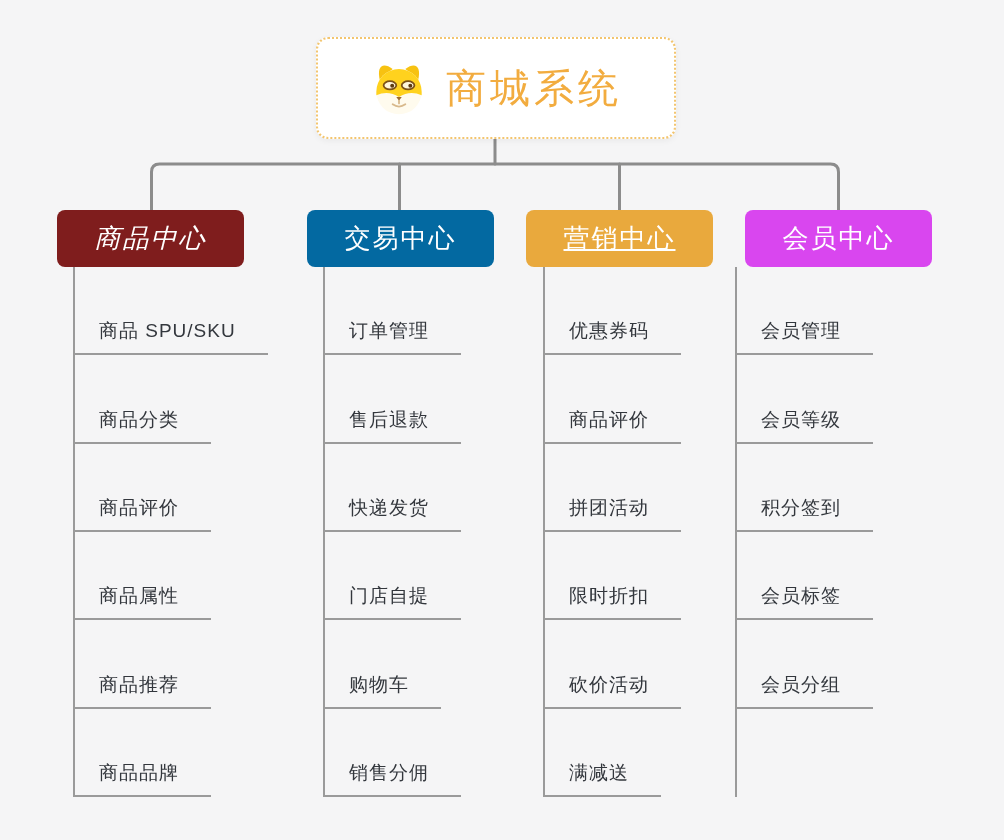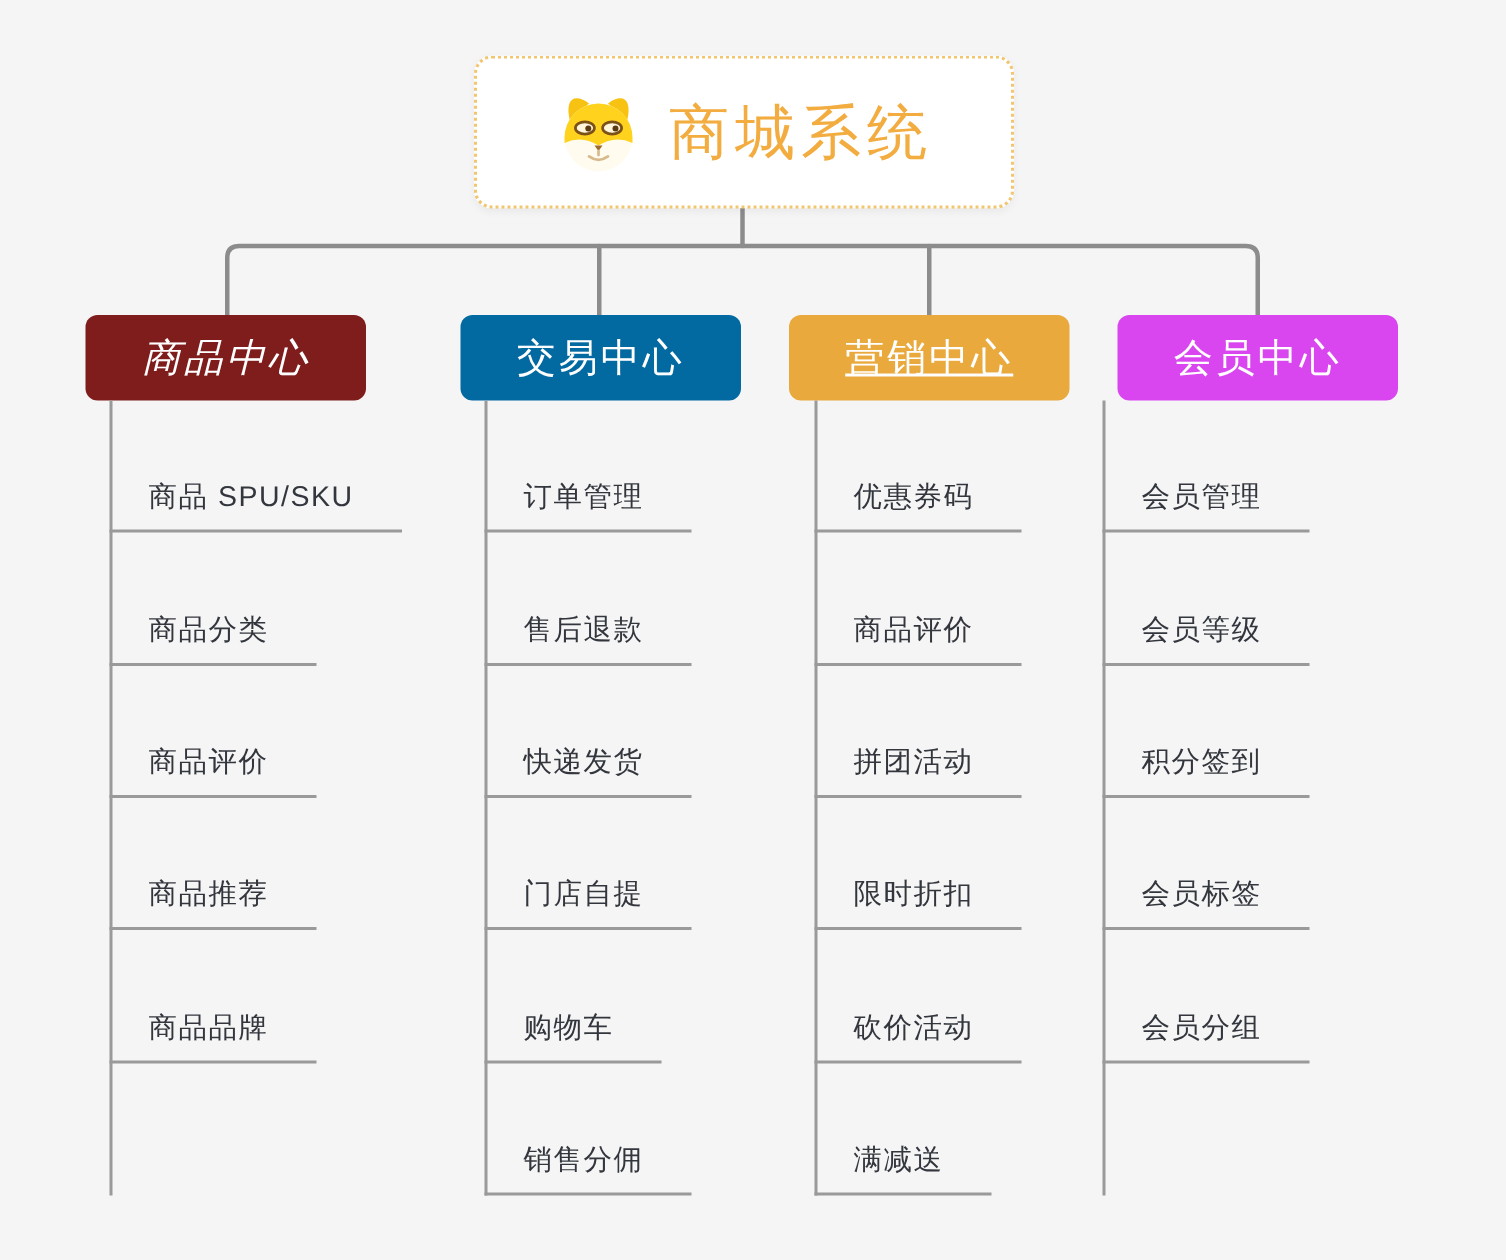--- a/index.html
+++ b/index.html
@@ -110,20 +110,21 @@
   </div>
 
   <div class="branch b0">
     <div class="branch-header" style="background-color: #7f1d1d; font-style: italic;">
       <span>商品中心</span>
     </div>
     <ul class="children">
       <li class="child">商品 SPU/SKU</li>
       <li class="child">商品分类</li>
       <li class="child">商品评价</li>
+      <li class="child">商品属性</li>
       <li class="child">商品推荐</li>
       <li class="child">商品品牌</li>
     </ul>
   </div>
 
   <div class="branch b1">
     <div class="branch-header" style="background-color: #0369a1;">
       <span>交易中心</span>
     </div>
     <ul class="children">

